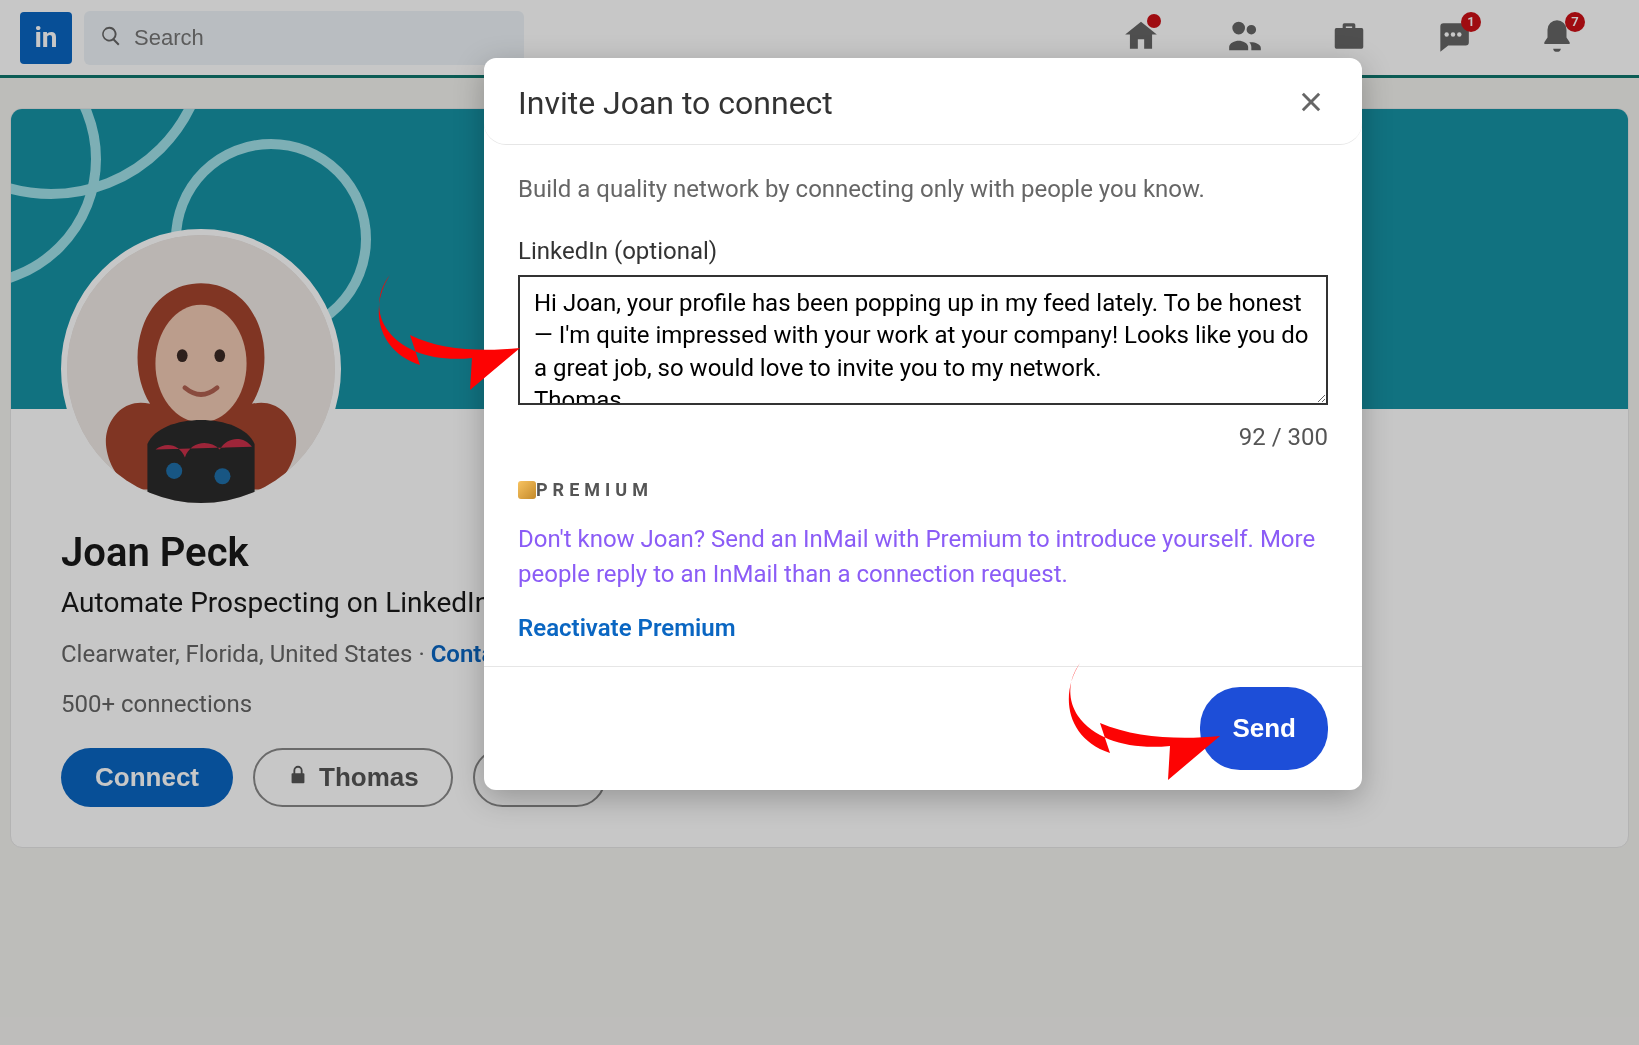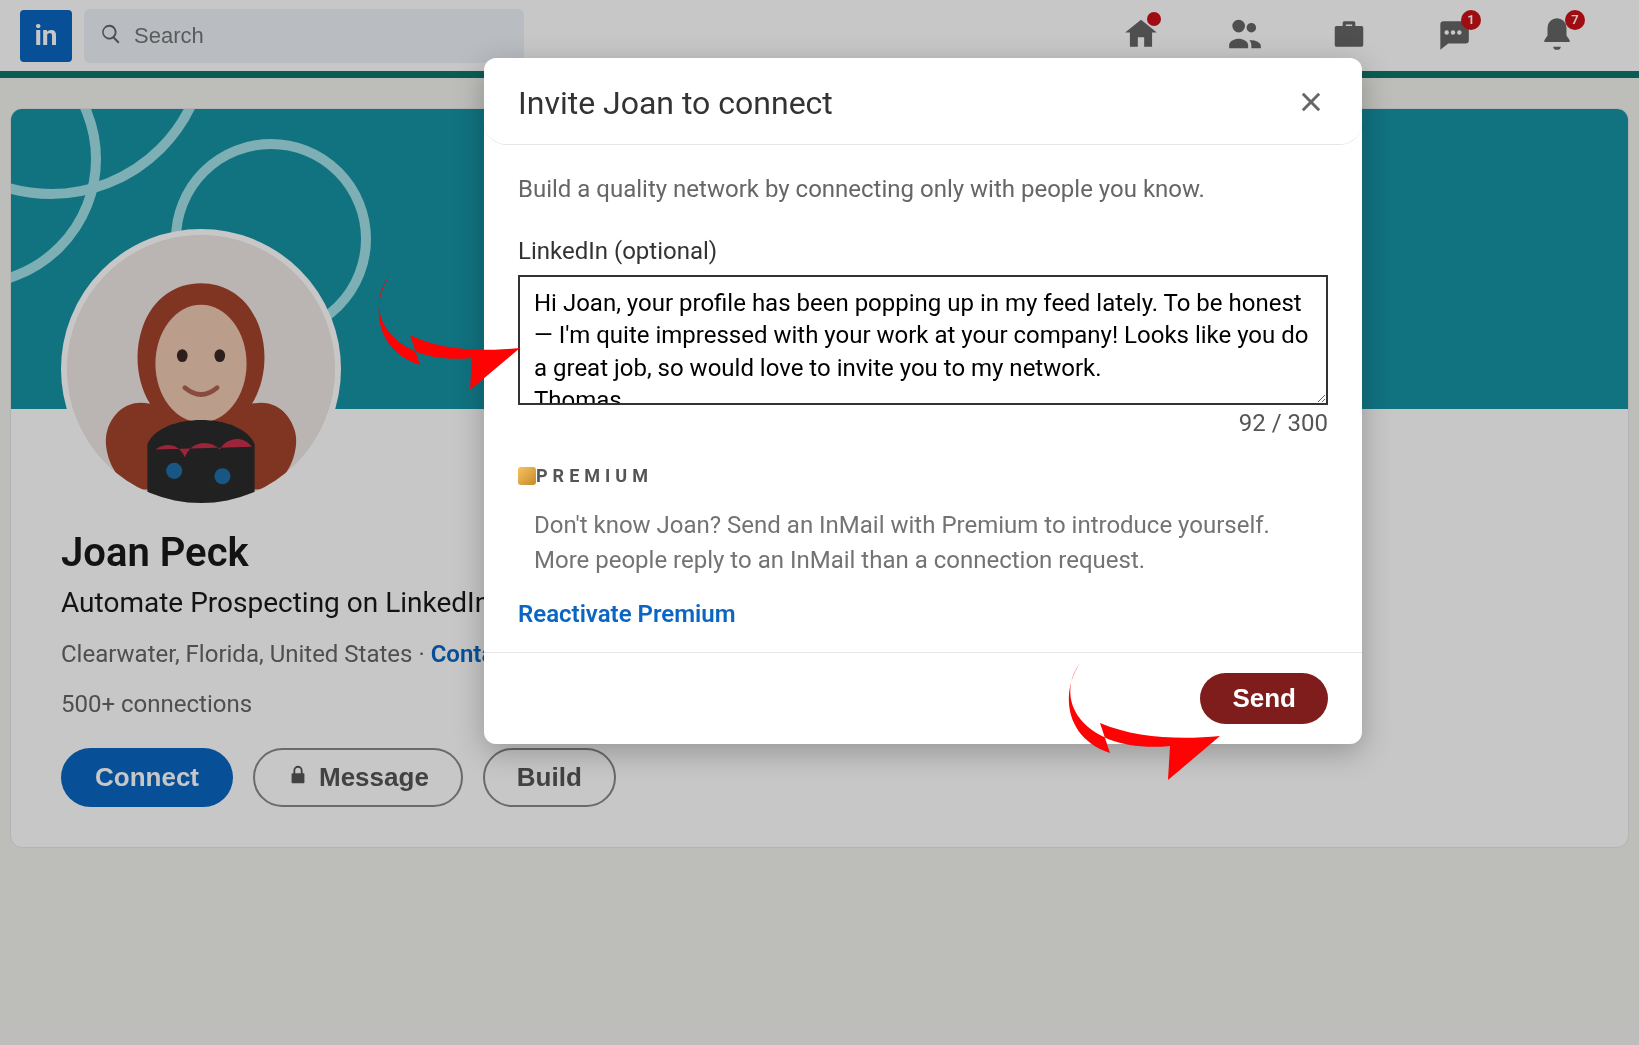--- a/index.html
+++ b/index.html
@@ -12,21 +12,21 @@
       position: relative;
     }
     
     .topnav {
       background: #fff;
       height: 78px;
       display: flex;
       align-items: center;
       padding: 0 20px;
       gap: 12px;
-      border-bottom: 7px solid #0f766e;
+      border-bottom: 3px solid #0f766e;
     }
     .logo {
       width: 52px;
       height: 52px;
       background: #0a66c2;
       color: #fff;
       font-weight: 700;
       font-size: 28px;
       display: flex;
       align-items: center;
@@ -219,50 +219,50 @@
       font-family: inherit;
       padding: 10px 14px;
       line-height: 1.35;
       resize: both;
       outline: none;
     }
     .char-count {
       text-align: right;
       font-size: 24px;
       color: #555;
-      margin-top: 0;
+      margin-top: 14px;
     }
     .premium-label {
       font-size: 18px;
       letter-spacing: 5px;
       font-weight: 700;
       color: #555;
       margin-top: 28px;
       display: flex;
       align-items: center;
     }
     .premium-badge {
       width: 18px; height: 18px;
       background: linear-gradient(135deg, #f8c360, #c48a2a);
       border-radius: 3px;
     }
-    .premium-tip { font-size: 24px; color: #737373; margin-top: 22px; line-height: 1.45; margin-left: 16px; }
+    .premium-tip { font-size: 24px; color: #8b5cf6; margin-top: 22px; line-height: 1.45; }
     .premium-link { display: inline-block; color: #0a66c2; font-size: 24px; font-weight: 600; margin-top: 22px; cursor: pointer; }
     .modal-footer {
       border-top: 1px solid #e6e6e6;
       padding: 20px 34px;
       display: flex;
       justify-content: flex-end;
     }
     .send-btn {
-      background: #7f1d1d;
+      background: #1d4ed8;
       color: #fff;
       border: none;
       border-radius: 40px;
-      padding: 10px 32px;
+      padding: 26px 32px;
       font-size: 26px;
       font-weight: 600;
       cursor: pointer;
     }
     
     .arrow {
       position: absolute;
       z-index: 20;
       pointer-events: none;
     }
@@ -354,21 +354,21 @@
         <div class="profile-loc">
           <span>Clearwater, Florida, United States · </span><a class="contact-link">Contact</a>
         </div>
         <div class="profile-conn">500+ connections</div>
         <div class="actions">
           <button class="btn-primary">Connect</button>
           <button class="btn-outline">
             <span><svg viewBox="0 0 24 24">
                   <path d="M7 10V7a5 5 0 0110 0v3h1a1 1 0 011 1v9a1 1 0 01-1 1H6a1 1 0 01-1-1v-9a1 1 0 011-1h1zm2 0h6V7a3 3 0 00-6 0v3z"></path>
                 </svg></span>
-            <span>Message</span>
+            <span>Thomas</span>
           </button>
           <button class="btn-outline">Build</button>
         </div>
       </div>
     </div>
   </div>
 </div>
 
 <div class="dim"></div>
 

